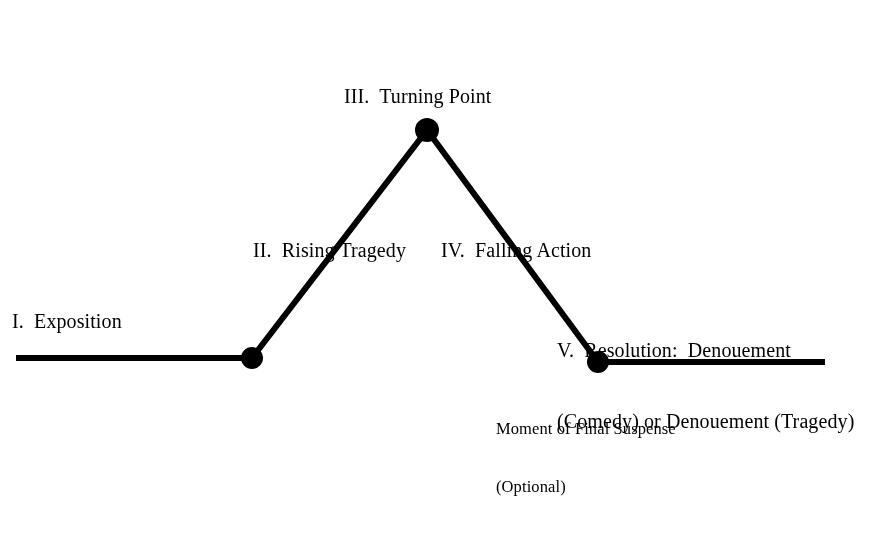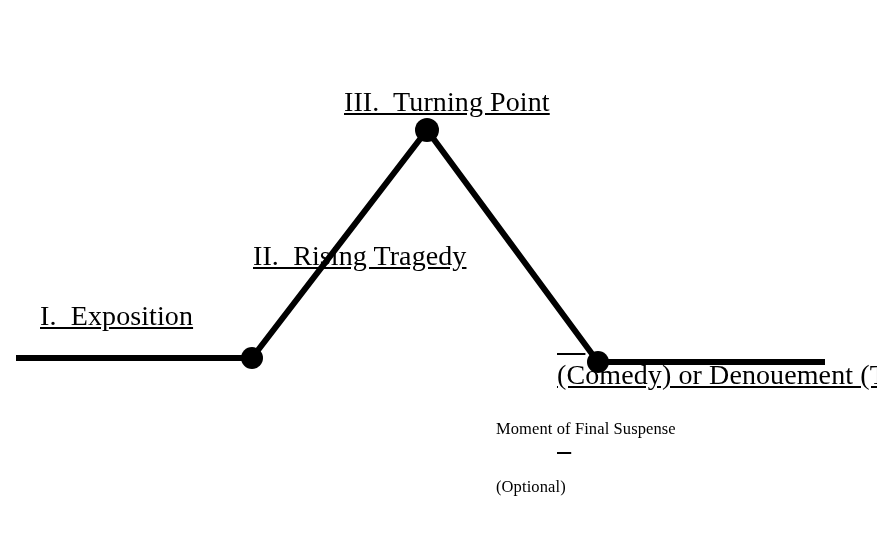--- a/index.html
+++ b/index.html
@@ -28,32 +28,31 @@
   }
   .label {
     position: absolute;
     white-space: pre;
     color: #000000;
     font-family: "Liberation Serif", "DejaVu Serif", serif;
     line-height: 1.18;
     letter-spacing: 0.1px;
   }
   .lbl-stage {
-    font-size: 28px;
-    text-decoration: underline;
+    font-size: 20px;
   }
   .lbl-sub {
     font-size: 16.5px;
   }
   .center-block {
     text-align: left;
   }
 
   
-  #label-exposition      { left: 12px;  top: 299px; margin-left: 28px; }
+  #label-exposition      { left: 12px;  top: 310px; }
   #label-rising-action   { left: 253px; top: 239px; }
   #label-turning-point   { left: 344px; top: 85px;  }
   #label-falling-action  { left: 441px; top: 239px; }
   #label-resolution      { left: 557px; top: 292px; }
   #label-inciting-moment { left: 190px; top: 380px; }
   #label-final-suspense  { left: 496px; top: 380px; }
 </style>
 </head>
 <body>
 
@@ -73,22 +72,24 @@
     <circle cx="427" cy="130" r="12" fill="#000000"></circle>
     <circle cx="598" cy="362" r="11" fill="#000000"></circle>
   </svg>
 
   <div class="label lbl-stage" id="label-exposition">I.  Exposition</div>
 
   <div class="label lbl-stage" id="label-rising-action">II.  Rising Tragedy</div>
 
   <div class="label lbl-stage" id="label-turning-point">III.  Turning Point</div>
 
+  <div class="label lbl-stage" id="label-falling-action">IV.  Falling Action</div>
 
   <div class="label lbl-stage" id="label-resolution">
+    <div>V.  Resolution:  Denouement</div>
     <div>(Comedy) or Denouement (Tragedy)</div>
   </div>
 
 
   <div class="label lbl-sub center-block" id="label-final-suspense">
     <div>Moment of Final Suspense</div>
     <div>(Optional)</div>
   </div>
 
 </div>

